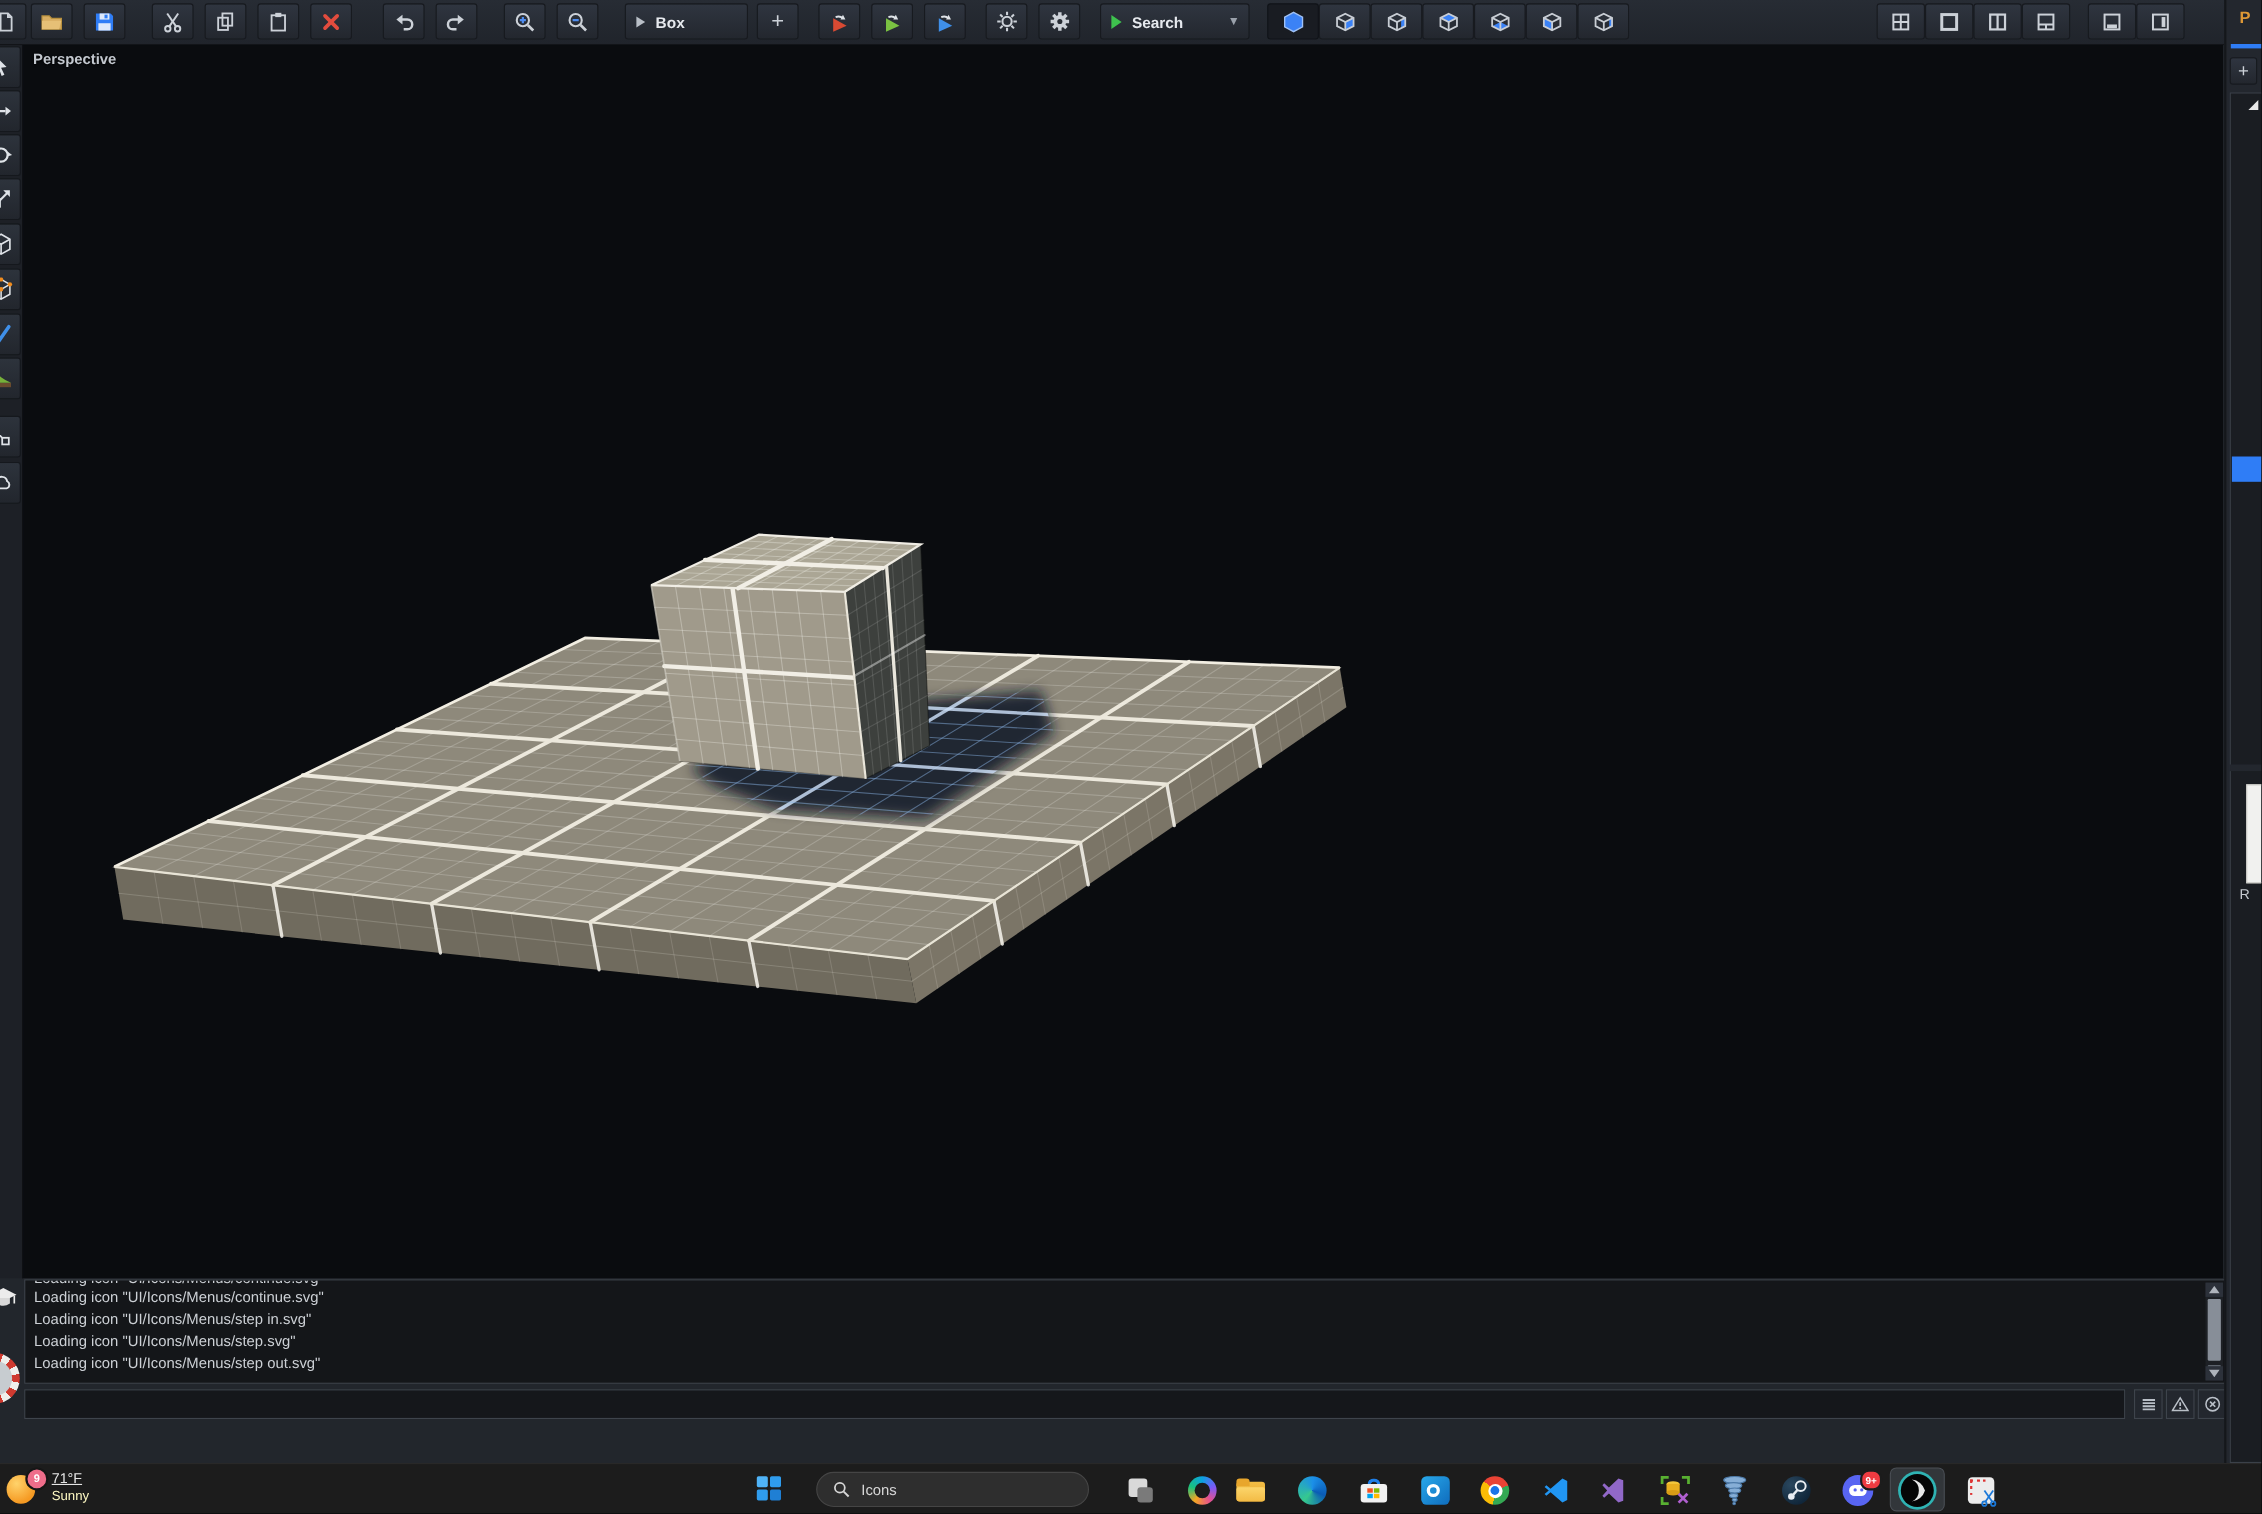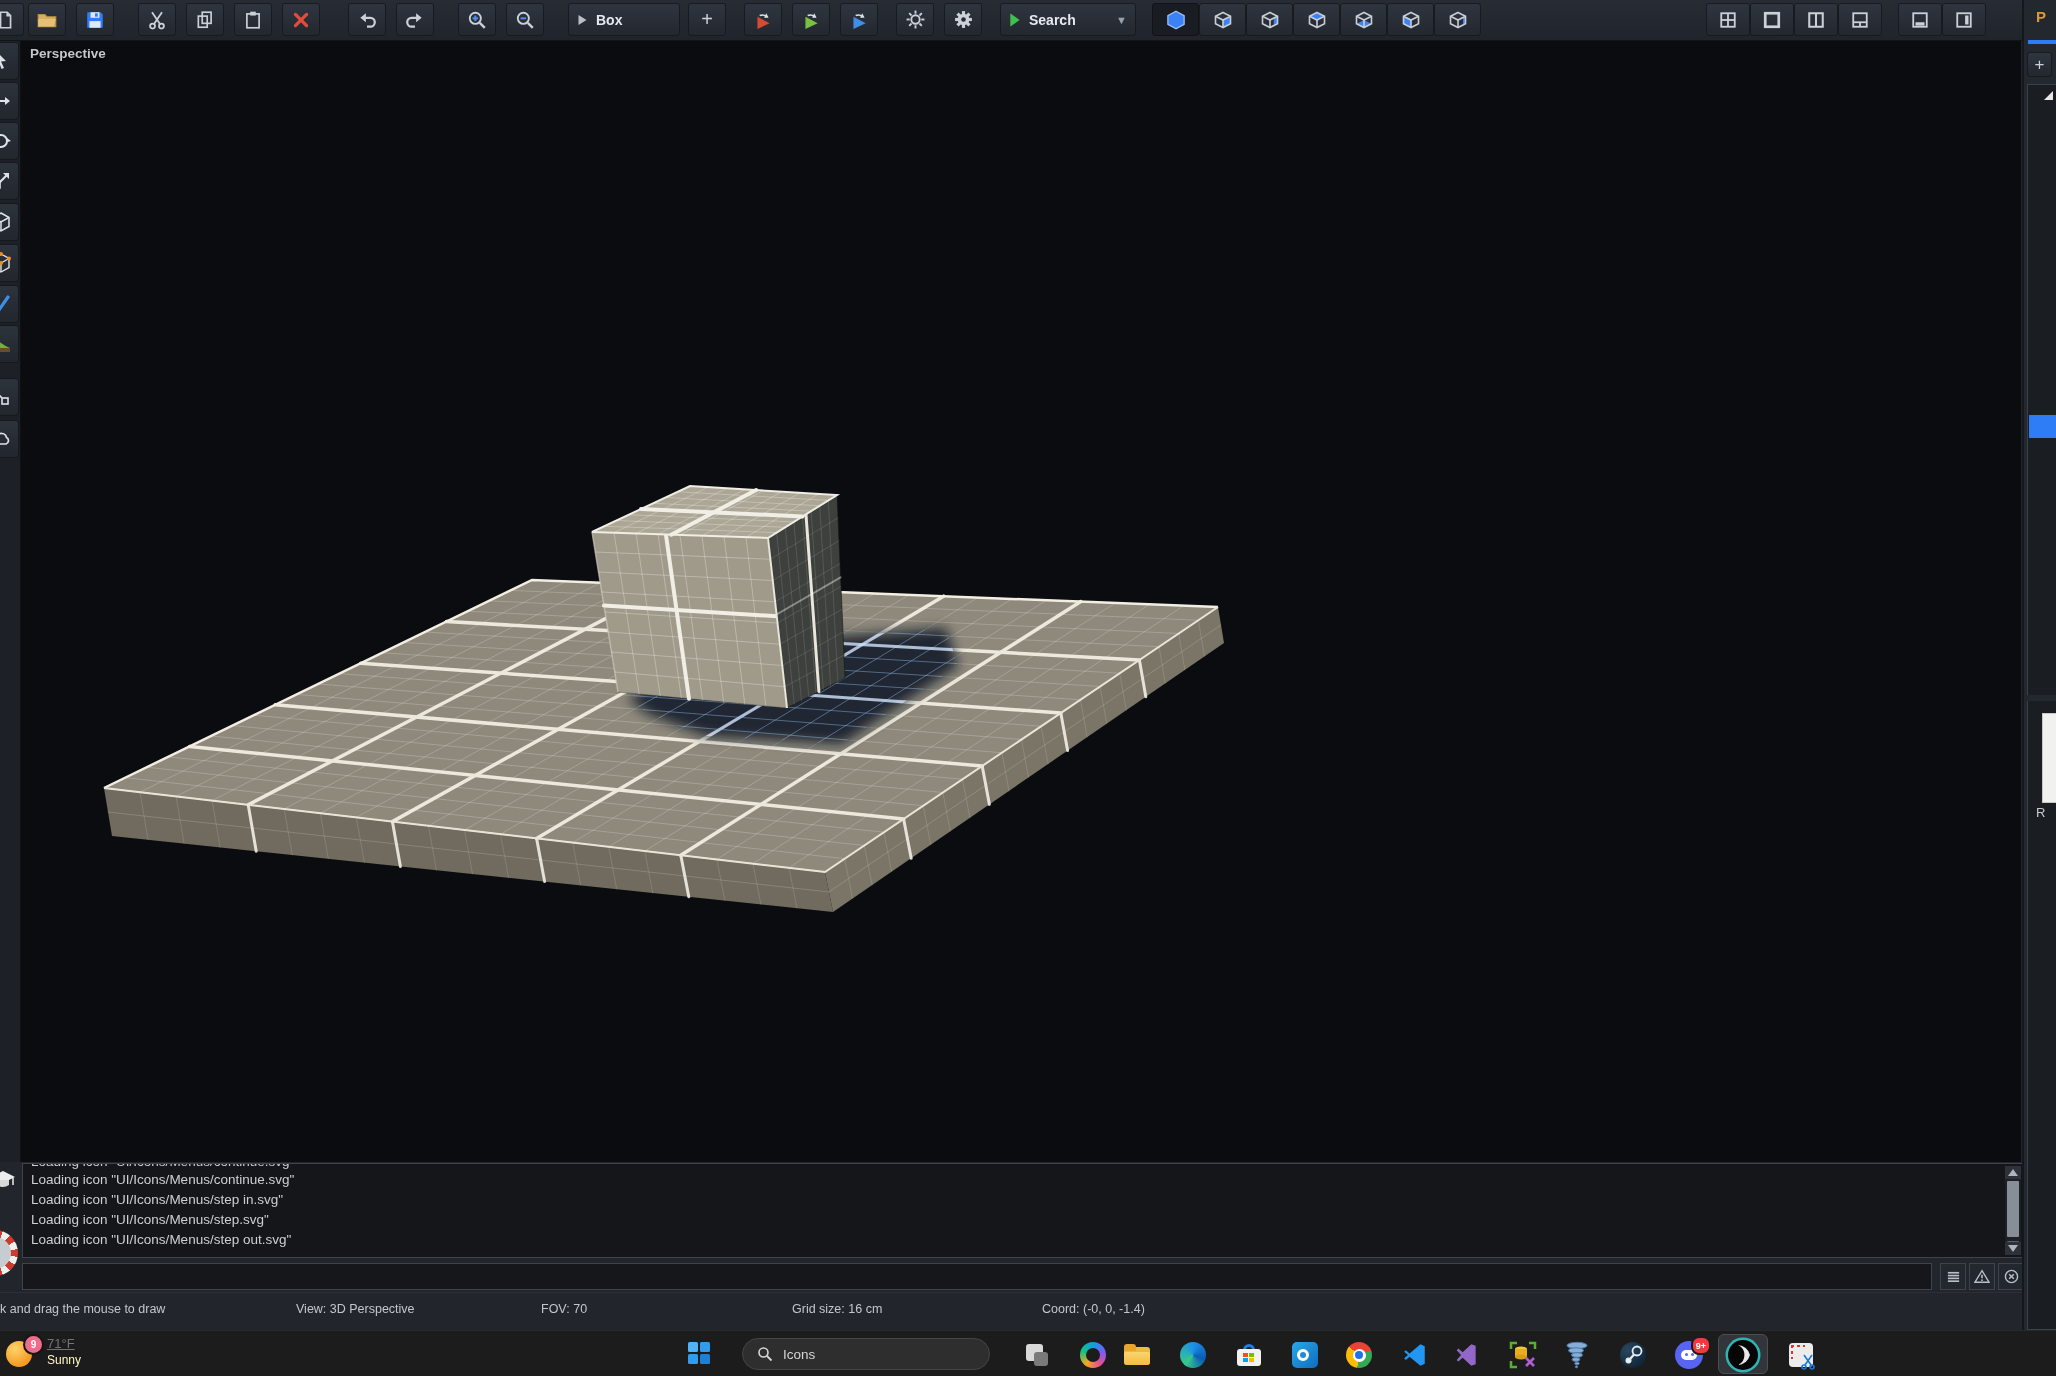--- a/index.html
+++ b/index.html
@@ -69,21 +69,21 @@
     background:repeating-conic-gradient(#cf3a30 0 20deg,#efefec 20deg 40deg);}
   .desk2 i{position:absolute;left:7px;top:7px;width:32px;height:32px;border-radius:50%;background:#c7ccd0;display:block;}
 
   
   .taskbar{position:absolute;left:0;top:1330px;width:2056px;height:46px;background:#1c1c1c;
     border-top:1px solid #282828;z-index:7;}
   .wsun{position:absolute;left:6px;top:10px;width:26px;height:26px;border-radius:50%;
     background:radial-gradient(circle at 35% 30%,#ffd36b,#f59a23 70%);}
   .wbadge{position:absolute;left:23px;top:3px;width:17px;height:17px;border-radius:50%;background:#ef6d8a;
     border:2px solid #161616;color:#fff;font-size:10px;font-weight:bold;display:flex;align-items:center;justify-content:center;box-sizing:content-box;}
-  .wtemp{position:absolute;left:47px;top:5px;color:#737373;font-size:13px;text-decoration:underline;}
+  .wtemp{position:absolute;left:47px;top:5px;color:#e5e5e5;font-size:13px;text-decoration:underline;}
   .wcond{position:absolute;left:47px;top:22px;color:#fef9c3;font-size:12px;}
   .start{position:absolute;left:688px;top:11px;width:24px;height:24px;display:grid;grid-template-columns:10px 10px;grid-template-rows:10px 10px;gap:2px;}
   .start i{border-radius:1.5px;display:block;}
   .search-pill{position:absolute;left:742px;top:7px;width:248px;height:32px;border-radius:16px;
     background:#2e2e2e;border:1px solid #454545;display:flex;align-items:center;color:#d6d6d6;font-size:13.5px;gap:10px;padding-left:14px;box-sizing:border-box;}
   .tico{position:absolute;top:9px;width:30px;height:30px;display:flex;align-items:center;justify-content:center;}
   .active-slot{position:absolute;left:1718px;top:3px;width:50px;height:40px;background:#32363a;border:1px solid #4a4f55;border-radius:6px;box-sizing:border-box;}
   .badge-d{position:absolute;left:16px;top:-5px;min-width:12px;height:15px;padding:0 2px;border-radius:8px;background:#ee3b41;
     color:#fff;font-size:9px;font-weight:bold;display:flex;align-items:center;justify-content:center;border:2px solid #1c1c1c;}
   
@@ -713,27 +713,20 @@
   <div class="cbtn" style="left:1998px">
     <svg width="15" height="15" viewBox="0 0 16 16">
         <circle cx="8" cy="8" r="6.5" fill="none" stroke="#b9bfc7" stroke-width="1.5"></circle>
         <g stroke="#b9bfc7" stroke-width="1.6">
           <line x1="5.5" y1="5.5" x2="10.5" y2="10.5"></line>
           <line x1="10.5" y1="5.5" x2="5.5" y2="10.5"></line>
         </g>
       </svg>
   </div>
 
-  <div class="status">
-    <span style="left:0px">k and drag the mouse to draw</span>
-    <span style="left:296px">View: 3D Perspective</span>
-    <span style="left:541px">FOV: 70</span>
-    <span style="left:792px">Grid size: 16 cm</span>
-    <span style="left:1042px">Coord: (-0, 0, -1.4)</span>
-  </div>
 
   <div class="right-strip">
     <div class="rtab">P</div>
     <div class="runder"></div>
     <div class="rplus">
         <span>+</span>
       </div>
     <div class="rbody">
       <div class="rtri"></div>
       <div class="rsel"></div>

